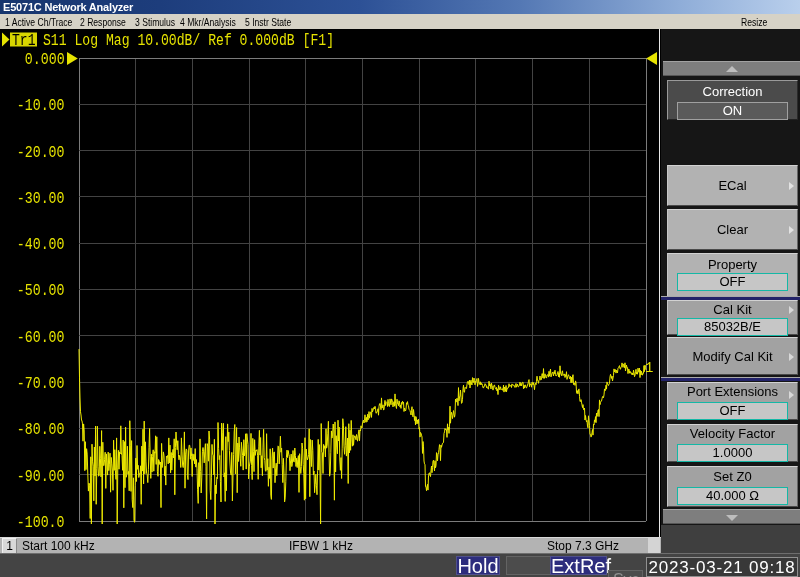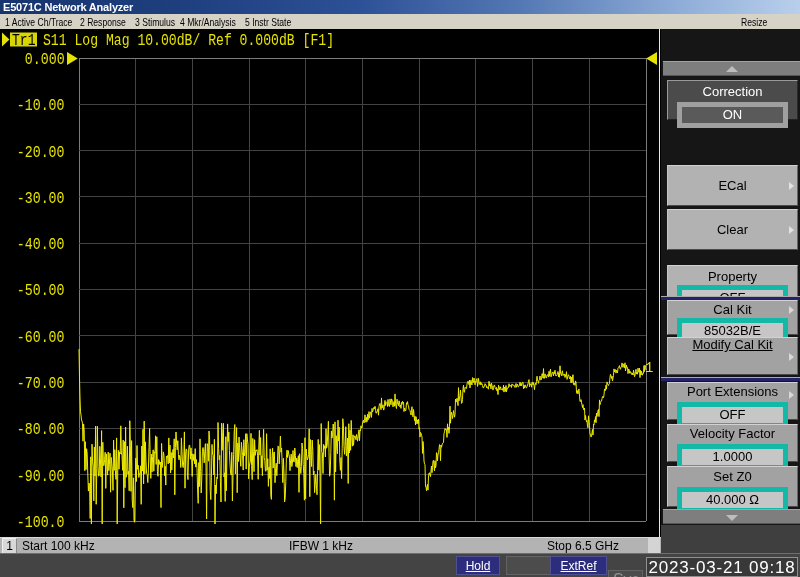--- a/index.html
+++ b/index.html
@@ -13,31 +13,31 @@
   #menubar{left:0;top:14px;width:800px;height:15px;background:#d6d2c6;border-bottom:1px solid #9c988c;}
   .mitem{top:16px;font-size:11px;color:#000;white-space:pre;transform:scaleX(0.78);transform-origin:0 0;}
   
   #plot{left:0;top:29px;width:661px;height:524px;background:#000;}
   #vline{left:659px;top:29px;width:1px;height:508px;background:#e8e8e8;}
   
   #sidebar{left:661px;top:29px;width:139px;height:524px;background:#161616;}
   .sb{position:absolute;box-sizing:border-box;}
   .skey{left:6px;width:131px;background:#b2b2b2;border-top:1px solid #d2d2d2;border-left:1px solid #c8c8c8;border-right:1px solid #666;border-bottom:1px solid #4a4a4a;text-align:center;color:#000;font-size:13px;}
   .skey .lbl{margin-top:4px;line-height:14px;}
-  .vbox{position:absolute;left:9px;right:9px;height:16px;background:#c6c6c6;border:5px solid #14b8a6;color:#000;font-size:13px;line-height:16px;text-align:center;}
+  .vbox{position:absolute;left:9px;right:9px;height:16px;background:#c6c6c6;border:1px solid #14b8a6;color:#000;font-size:13px;line-height:16px;text-align:center;}
   .arrd{position:absolute;right:3px;width:0;height:0;border-top:4.5px solid transparent;border-bottom:4.5px solid transparent;border-left:5px solid #e2e2e2;}
   .arrl{position:absolute;right:3px;width:0;height:0;border-top:4.5px solid transparent;border-bottom:4.5px solid transparent;border-left:5px solid #d8d8d8;}
   .scroll{left:2px;width:137px;background:#7e7e7e;border-top:1px solid #a2a2a2;border-bottom:1px solid #565656;}
   .sep{left:0px;width:139px;}
   
   #chstrip{left:0;top:537px;width:661px;height:16px;background:#b3b3b3;border-top:1px solid #d8d8d8;font-size:12px;color:#000;}
   
   #botbar{left:0;top:553px;width:800px;height:24px;background:#444;border-top:1px solid #6e6e6e;}
   .bb{position:absolute;box-sizing:border-box;text-align:center;}
-  .bbon{background:#2d2d7d;border:1px solid #50508c;color:#fff;font-size:12px;text-decoration:underline;}
+  .bbon{background:#2d2d7d;border:1px solid #50508c;color:#fff;font-size:20px;}
   .bboff{background:#4c4c4c;border:1px solid #636363;color:#909090;font-size:16px;}
 </style>
 </head>
 <body>
 <div class="abs" id="titlebar"></div>
 <div class="abs" id="titletext">E5071C Network Analyzer</div>
 <div class="abs" id="menubar"></div>
 <div class="abs mitem" style="left:5px;">1 Active Ch/Trace</div>
 <div class="abs mitem" style="left:80px;">2 Response</div>
 <div class="abs mitem" style="left:135px;">3 Stimulus</div>
@@ -106,33 +106,33 @@
     <div class="vbox" style="top:21px;background:#5a5a5a;border-color:#a0a0a0;color:#fff;">ON</div>
   </div>
   <div class="sb skey" style="top:136px;height:41px;">
       <div class="lbl" style="margin-top:13px;">ECal</div>
       <div class="arrd" style="top:16px;"></div>
     </div>
   <div class="sb skey" style="top:180px;height:41px;">
       <div class="lbl" style="margin-top:13px;">Clear</div>
       <div class="arrd" style="top:16px;"></div>
     </div>
-  <div class="sb skey" style="top:236px;height:36px;">
+  <div class="sb skey" style="top:224px;height:46px;">
     <div class="lbl">Property</div>
     <div class="vbox" style="top:19px;">OFF</div>
   </div>
   <div class="sb sep" style="top:267px;height:1px;background:#aaa;"></div>
   <div class="sb sep" style="top:268px;height:3px;background:#232369;"></div>
   <div class="sb skey" style="top:271px;height:35px;background:#a2a2a2;">
     <div class="lbl" style="margin-top:2px;">Cal Kit</div>
     <div class="vbox" style="top:17px;">85032B/E</div>
     <div class="arrl" style="top:5px;"></div>
   </div>
   <div class="sb skey" style="top:308px;height:38px;background:#a2a2a2;">
-      <div class="lbl" style="margin-top:0;text-decoration:underline;">Modify Cal Kit</div>
+      <div class="lbl" style="margin-top:12px;">Modify Cal Kit</div>
       <div class="arrl" style="top:15px;"></div>
     </div>
   <div class="sb sep" style="top:348px;height:1px;background:#aaa;"></div>
   <div class="sb sep" style="top:349px;height:3px;background:#232369;"></div>
   <div class="sb skey" style="top:353px;height:38px;background:#a2a2a2;">
     <div class="lbl" style="margin-top:2px;">Port Extensions</div>
     <div class="vbox" style="top:19px;">OFF</div>
     <div class="arrl" style="top:8px;"></div>
   </div>
   <div class="sb skey" style="top:395px;height:38px;background:#a2a2a2;">
@@ -146,21 +146,21 @@
   <div class="sb scroll" style="top:480px;height:15px;">
     <div style="position:absolute;left:63px;top:5px;width:0;height:0;border-left:6px solid transparent;border-right:6px solid transparent;border-top:6px solid #bdbdbd;"></div>
   </div>
   <div class="sb" style="left:0;top:496px;width:139px;height:28px;background:#3f3f3f;"></div>
 </div>
 
 <div class="abs" id="chstrip">
   <div class="abs" style="left:2px;top:0px;width:15px;height:15px;box-sizing:border-box;background:#d8d8d8;border-top:1px solid #f0f0f0;border-left:1px solid #f0f0f0;border-right:1px solid #8a8a8a;text-align:center;line-height:14px;font-size:12px;">1</div>
   <div class="abs" style="left:22px;top:1px;">Start 100 kHz</div>
   <div class="abs" style="left:289px;top:1px;">IFBW 1 kHz</div>
-  <div class="abs" style="left:547px;top:1px;">Stop 6.5 GHz</div>
+  <div class="abs" style="left:547px;top:1px;">Stop 7.3 GHz</div>
   <div class="abs" style="left:622px;top:0px;width:26px;height:15px;background:#323282;color:#fff;font-size:12px;text-align:center;line-height:15px;margin-top:24px;">Cor</div>
   <div class="abs" style="left:648px;top:0px;width:12px;height:15px;background:#d4d4d4;"></div>
 </div>
 
 <div class="abs" id="botbar">
   <div class="bb bbon" style="left:456px;top:2px;width:44px;height:19px;line-height:18px;">Hold</div>
   <div class="bb bboff" style="left:506px;top:2px;width:40px;height:19px;line-height:18px;padding-left:43px;">Stop</div>
   <div class="bb bbon" style="left:550px;top:2px;width:57px;height:19px;line-height:18px;">ExtRef</div>
   <div class="bb bboff" style="left:608px;top:16px;width:35px;height:19px;line-height:18px;font-style:italic;">Svc</div>
   <div class="bb" style="left:646px;top:3px;width:152px;height:20px;background:#383838;border:1px solid #909090;color:#fff;font-size:17px;line-height:19.5px;letter-spacing:0.8px;">2023-03-21 09:18</div>

